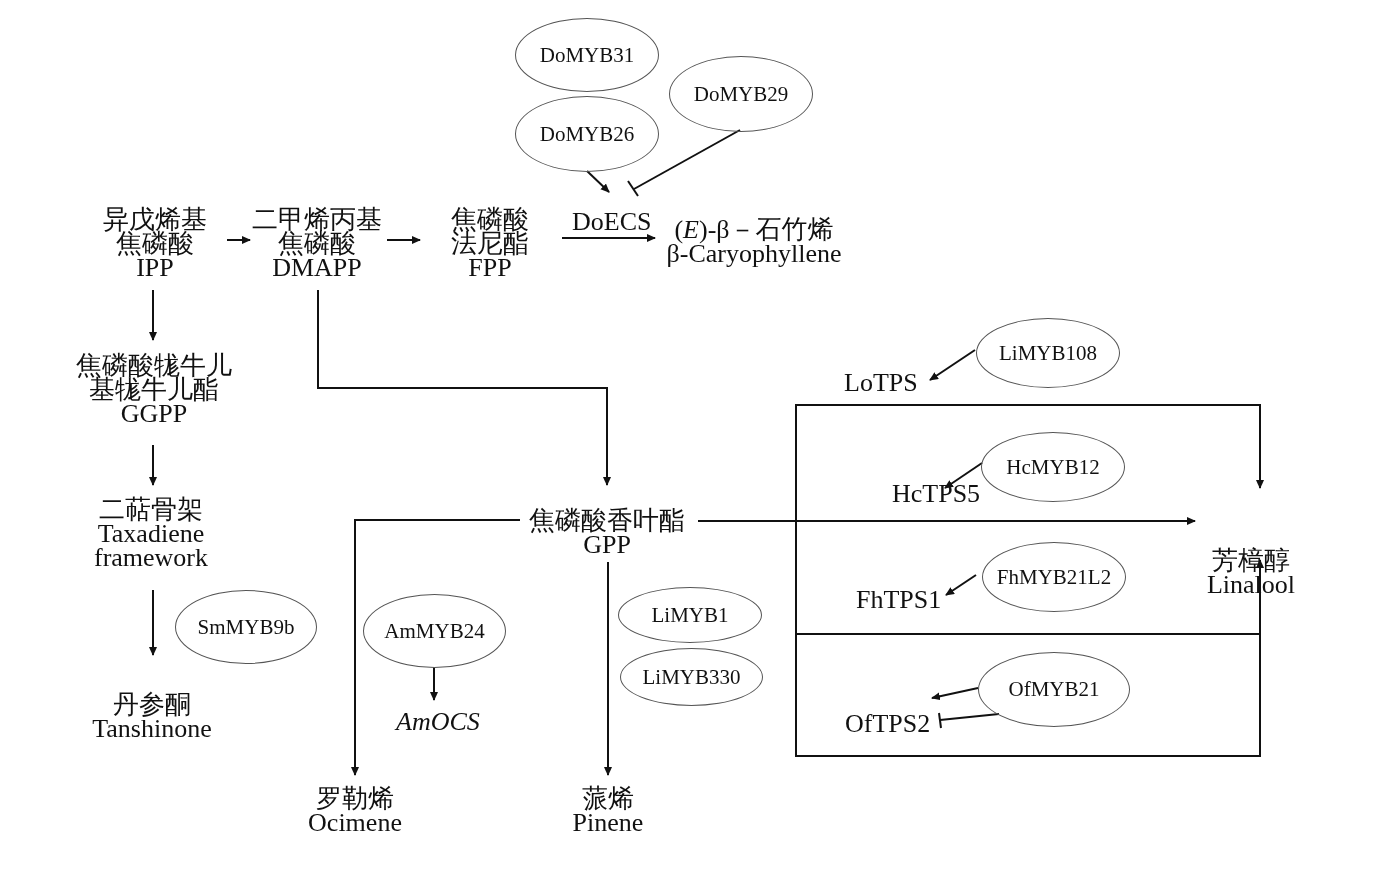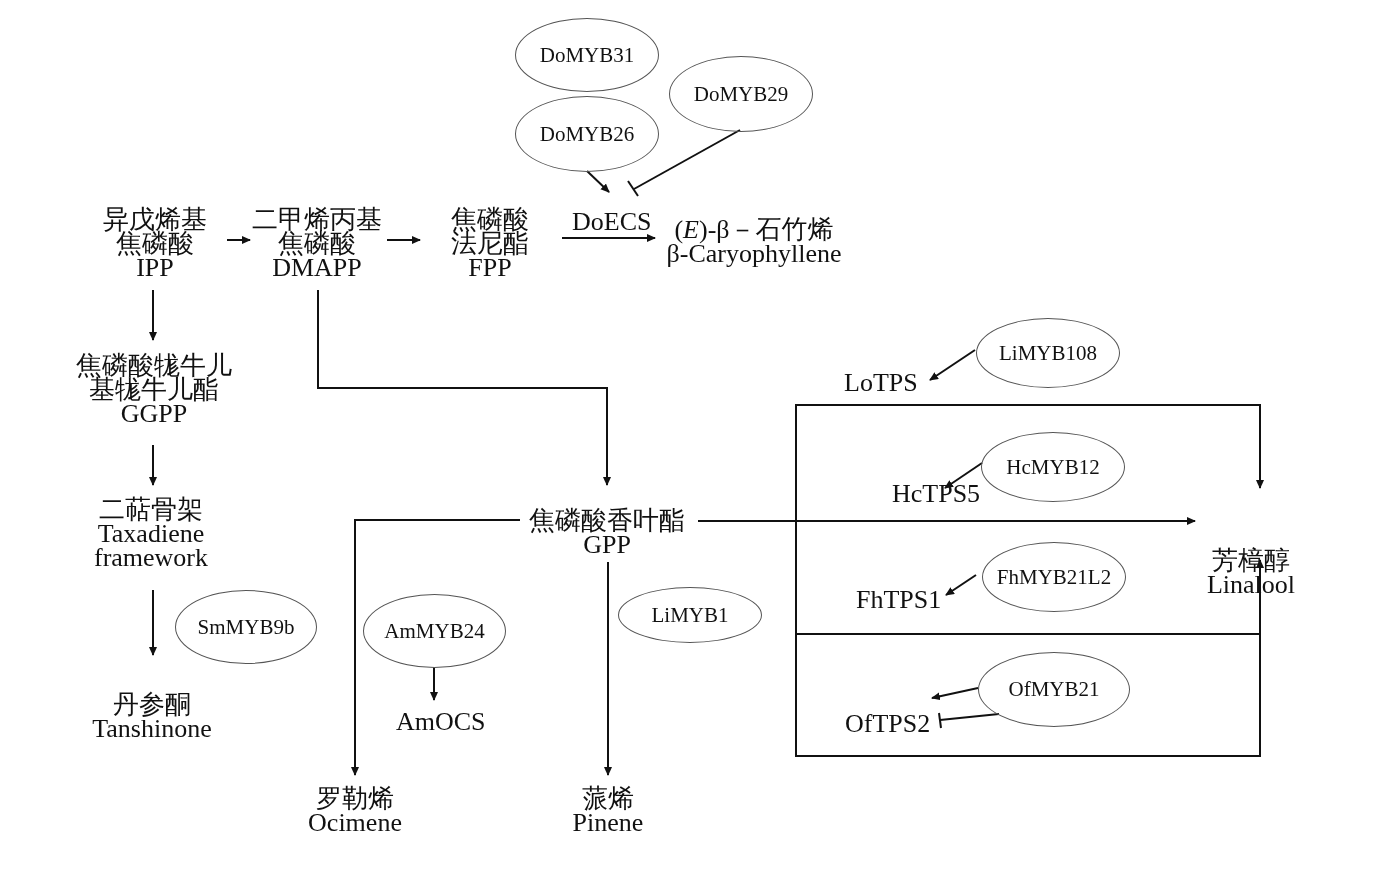--- a/index.html
+++ b/index.html
@@ -116,21 +116,21 @@
   </div>
   <div class="lbl" style="left:608px;top:787px;">
     <div>蒎烯</div>
     <div>Pinene</div>
   </div>
   <div class="lbl" style="left:1251px;top:501px;margin-top:48px;">
     <div>芳樟醇</div>
     <div>Linalool</div>
   </div>
 
-  <div class="plain" style="left:396px;top:710px;">AmOCS</div>
+  <div class="plain" style="left:396px;top:710px;font-style:italic;">AmOCS</div>
   <div class="plain" style="left:844px;top:371px;">LoTPS</div>
   <div class="plain" style="left:850px;top:482px;margin-left:42px;">HcTPS5</div>
   <div class="plain" style="left:856px;top:588px;">FhTPS1</div>
   <div class="plain" style="left:845px;top:712px;">OfTPS2</div>
 
   <div class="ell" style="left:515px;top:18px;width:144px;height:74px;">
       <span>DoMYB31</span>
     </div>
   <div class="ell" style="left:515px;top:96px;width:144px;height:76px;">
       <span>DoMYB26</span>
@@ -140,20 +140,23 @@
     </div>
   <div class="ell" style="left:175px;top:590px;width:142px;height:74px;">
       <span>SmMYB9b</span>
     </div>
   <div class="ell" style="left:363px;top:594px;width:143px;height:74px;">
       <span>AmMYB24</span>
     </div>
   <div class="ell" style="left:618px;top:587px;width:144px;height:56px;">
       <span>LiMYB1</span>
     </div>
+  <div class="ell" style="left:620px;top:648px;width:143px;height:58px;">
+      <span>LiMYB330</span>
+    </div>
   <div class="ell" style="left:976px;top:318px;width:144px;height:70px;">
       <span>LiMYB108</span>
     </div>
   <div class="ell" style="left:981px;top:432px;width:144px;height:70px;">
       <span>HcMYB12</span>
     </div>
   <div class="ell" style="left:982px;top:542px;width:144px;height:70px;">
       <span>FhMYB21L2</span>
     </div>
   <div class="ell" style="left:978px;top:652px;width:152px;height:75px;">

